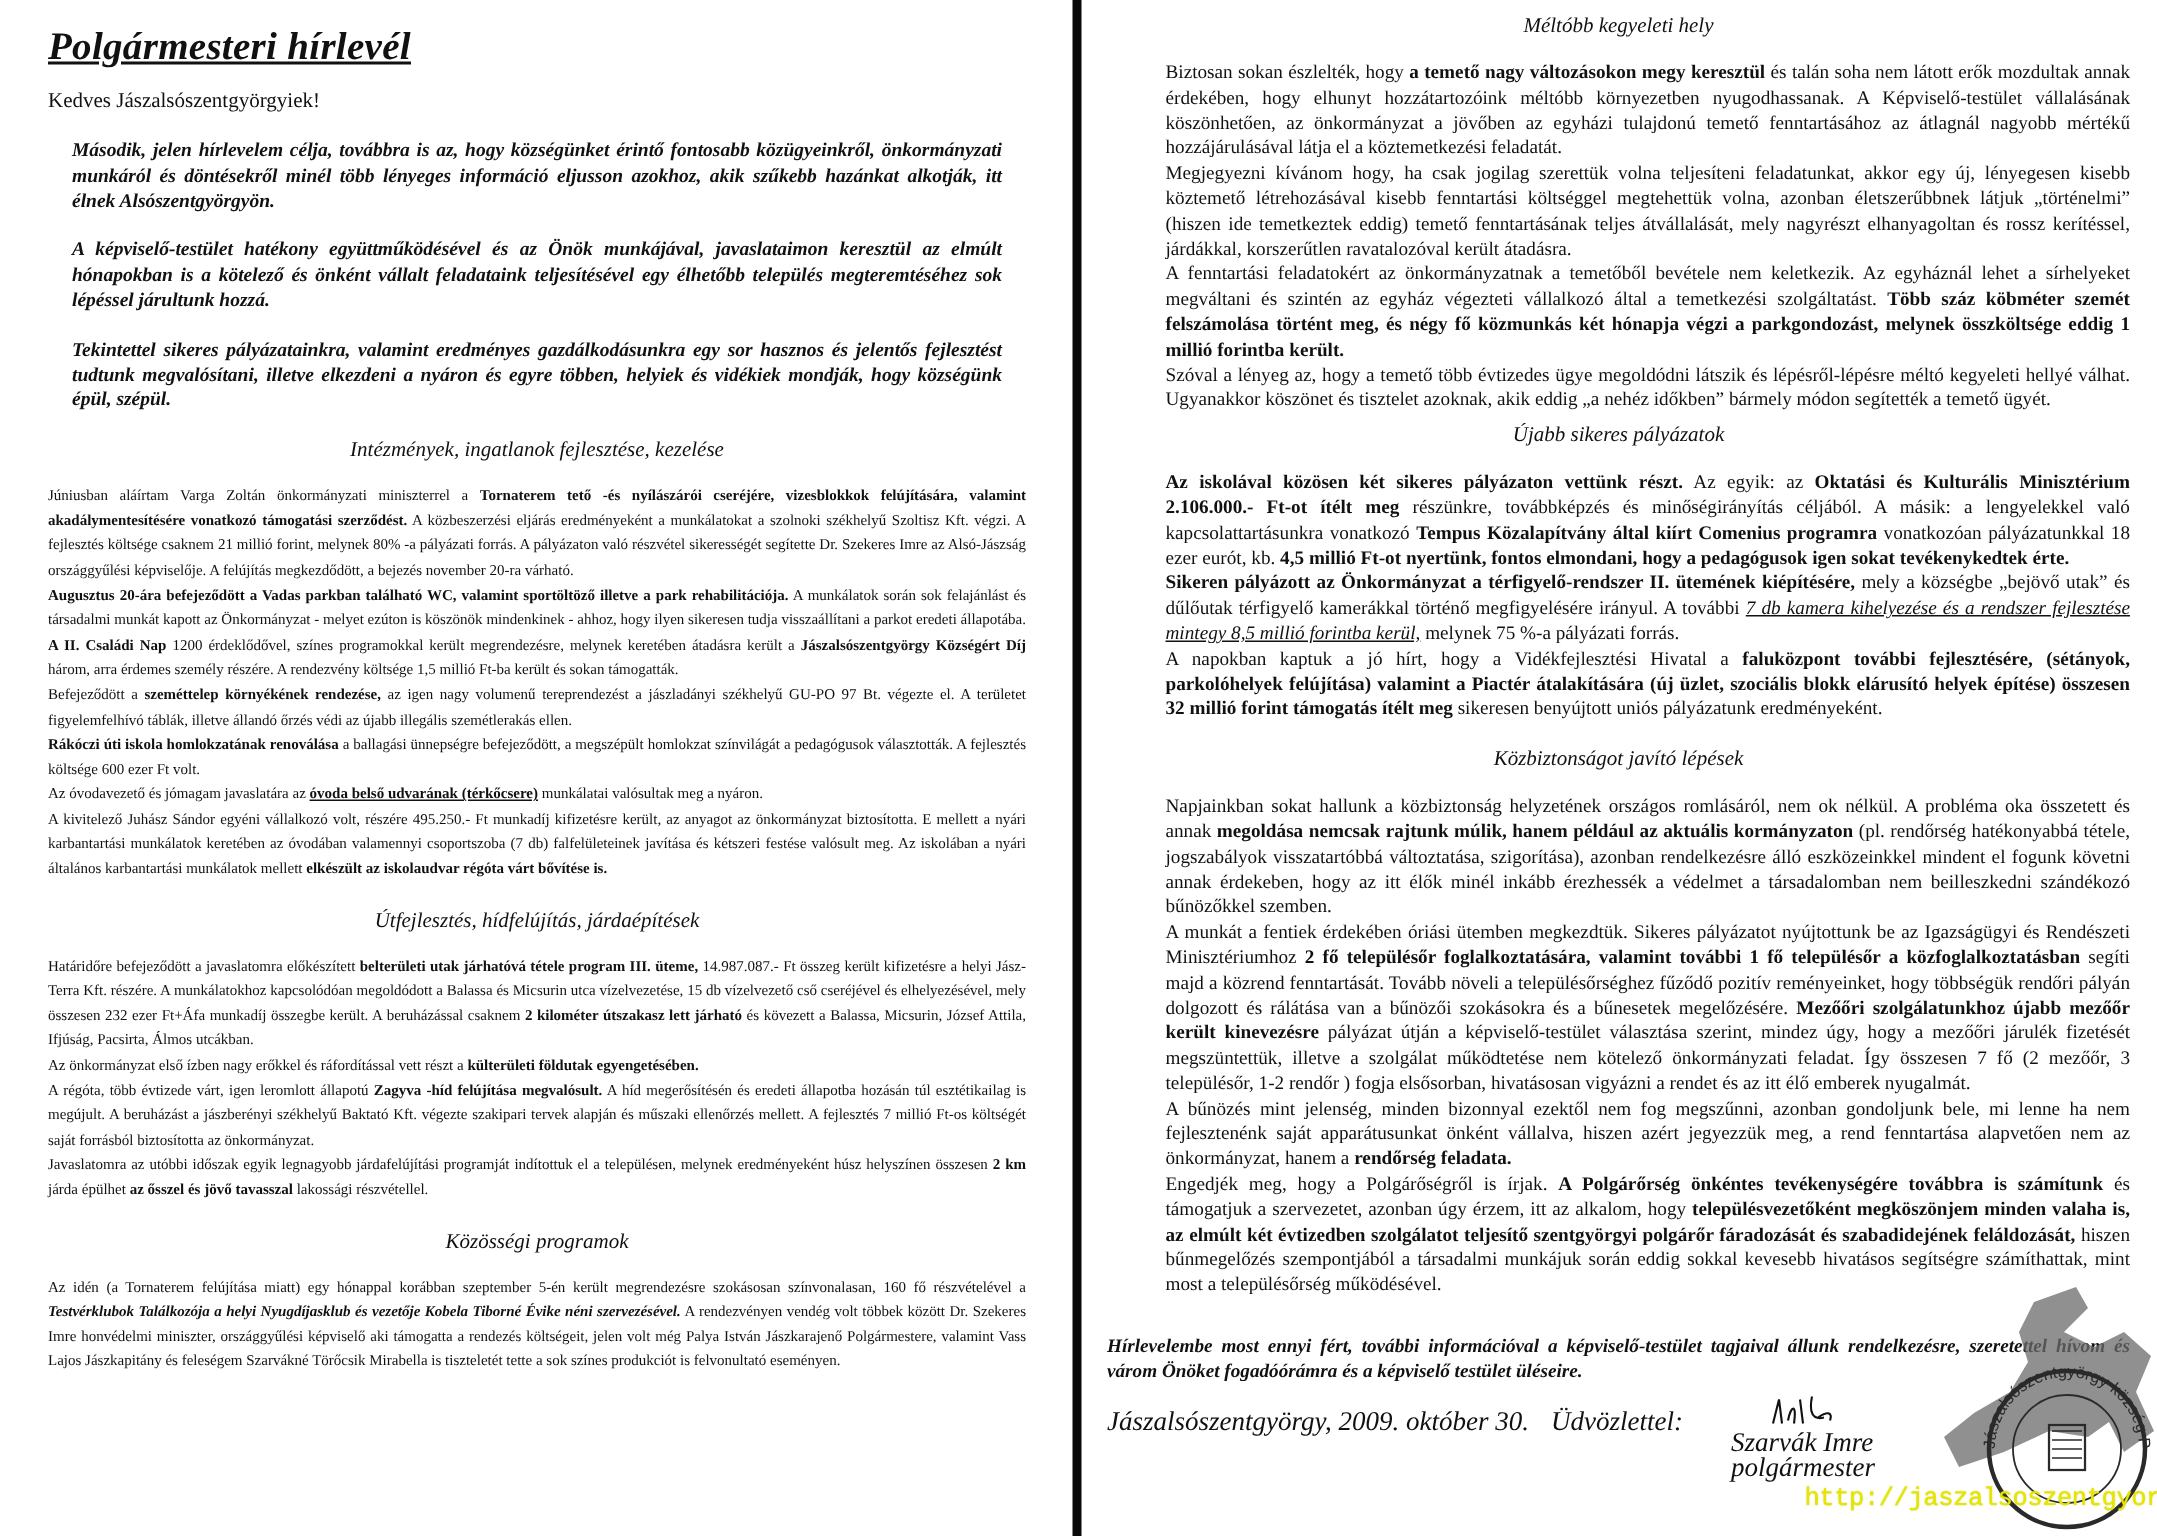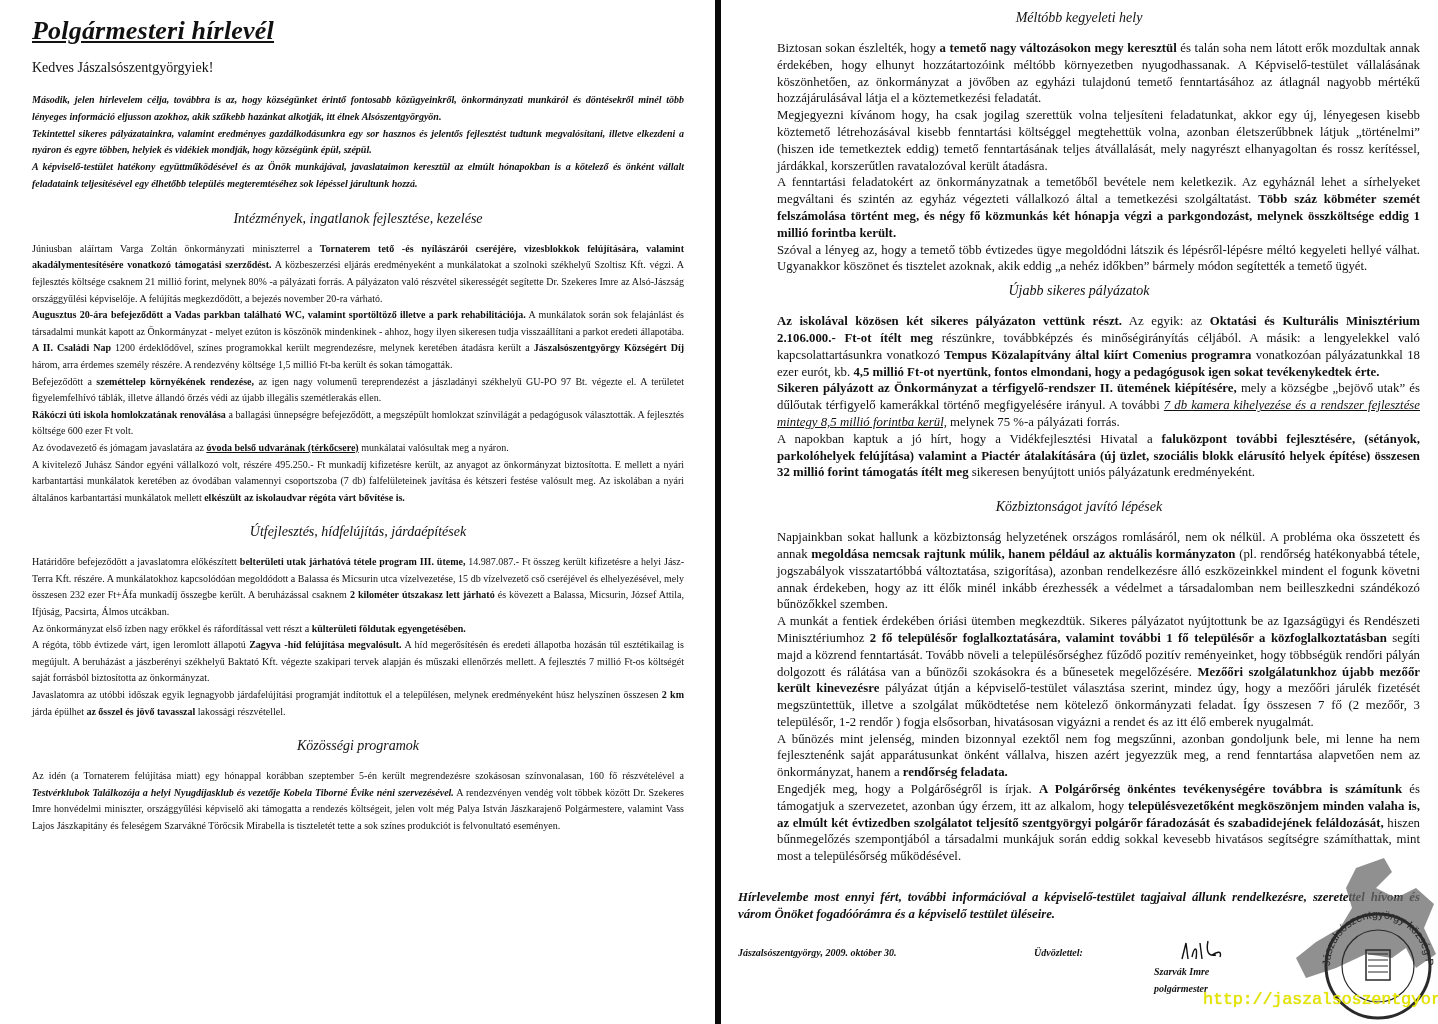--- a/index.html
+++ b/index.html
@@ -13,44 +13,44 @@
   .right { left: 722px; width: 712px; padding: 6px 14px 0 16px; }
   .divider { position: absolute; left: 715px; top: 0; width: 6px; height: 1024px; background: #0a0a0a; }
 
   .title {
     font-style: italic; font-weight: bold;
     font-size: 26px; text-decoration: underline; margin: 6px 0 14px 0;
     letter-spacing: 0.2px;
   }
   .greeting { font-size: 14px; margin: 0 0 16px 0; }
   .intro p {
-    font-style: italic; font-weight: bold; font-size: 10px; line-height: 16.8px;
-    margin: 0; text-align: justify;
+    font-style: italic; font-weight: bold; font-size: 13px; line-height: 16.8px;
+    margin: 16px; text-align: justify;
   }
   .section-heading {
     text-align: center; font-style: italic; font-size: 14px;
     margin: 18px 0 14px 0;
   }
   .section-heading.first-right { margin-top: 4px; margin-bottom: 14px; }
   .body p {
     font-size: 10px; line-height: 16.6px; margin: 0; text-align: justify;
   }
   .right .body p { font-size: 12.8px; line-height: 16.8px; margin-left: 39px; }
   b { font-weight: bold; }
   .u { text-decoration: underline; }
   .iu { font-style: italic; text-decoration: underline; }
   .bi { font-weight: bold; font-style: italic; }
 
   .closing p {
     font-style: italic; font-weight: bold; font-size: 12.8px; line-height: 17px; margin: 0;
     text-align: justify;
   }
   .sign-row {
-    position: relative; height: 80px; margin-top: 20px;
-    font-style: italic; font-weight: bold; font-size: 10px;
+    position: relative; height: 80px; margin-top: 10px;
+    font-style: italic; font-weight: normal; font-size: 18px;
   }
   .sign-date { position: absolute; left: 0; top: 4px; }
   .sign-greet { position: absolute; left: 296px; top: 4px; }
   .sign-name { position: absolute; left: 416px; top: 20px; line-height: 17px; }
   .signature-scribble {
     position: absolute; left: 440px; top: -6px; width: 70px; height: 28px;
   }
   .stamp {
     position: absolute; left: 590px; top: 858px; width: 140px; height: 166px;
   }
@@ -66,22 +66,22 @@
 <body>
 
 <div class="divider"></div>
 
 <div class="page left">
   <div class="title">Polgármesteri hírlevél</div>
   <div class="greeting">Kedves Jászalsószentgyörgyiek!</div>
 
   <div class="intro">
     <p>Második, jelen hírlevelem célja, továbbra is az, hogy községünket érintő fontosabb közügyeinkről, önkormányzati munkáról és döntésekről minél több lényeges információ eljusson azokhoz, akik szűkebb hazánkat alkotják, itt élnek Alsószentgyörgyön.</p>
+    <p>A képviselő-testület hatékony együttműködésével és az Önök munkájával, javaslataimon keresztül az elmúlt hónapokban is a kötelező és önként vállalt feladataink teljesítésével egy élhetőbb település megteremtéséhez sok lépéssel járultunk hozzá.</p>
     <p>Tekintettel sikeres pályázatainkra, valamint eredményes gazdálkodásunkra egy sor hasznos és jelentős fejlesztést tudtunk megvalósítani, illetve elkezdeni a nyáron és egyre többen, helyiek és vidékiek mondják, hogy községünk épül, szépül.</p>
-    <p>A képviselő-testület hatékony együttműködésével és az Önök munkájával, javaslataimon keresztül az elmúlt hónapokban is a kötelező és önként vállalt feladataink teljesítésével egy élhetőbb település megteremtéséhez sok lépéssel járultunk hozzá.</p>
   </div>
 
   <div class="section-heading">Intézmények, ingatlanok fejlesztése, kezelése</div>
   <div class="body">
     <p><span>Júniusban aláírtam Varga Zoltán önkormányzati miniszterrel  a </span><b>Tornaterem tető -és nyílászárói cseréjére, vizesblokkok felújítására, valamint akadálymentesítésére vonatkozó támogatási szerződést.</b><span> A közbeszerzési eljárás eredményeként a munkálatokat  a szolnoki székhelyű Szoltisz Kft. végzi. A fejlesztés költsége csaknem 21 millió forint, melynek 80% -a pályázati forrás. A pályázaton való részvétel sikerességét segítette Dr. Szekeres Imre az Alsó-Jászság országgyűlési képviselője. A felújítás megkezdődött, a bejezés november 20-ra várható.</span></p>
     <p><b>Augusztus 20-ára befejeződött a Vadas parkban található WC, valamint sportöltöző illetve a park rehabilitációja.</b><span> A munkálatok során sok felajánlást és társadalmi munkát kapott az Önkormányzat - melyet ezúton is köszönök mindenkinek - ahhoz, hogy ilyen sikeresen tudja visszaállítani a parkot eredeti állapotába. </span><b>A II. Családi Nap</b><span> 1200 érdeklődővel, színes programokkal került megrendezésre, melynek keretében átadásra került a </span><b>Jászalsószentgyörgy Községért Díj</b><span> három, arra érdemes személy részére. A rendezvény költsége 1,5 millió Ft-ba került és sokan támogatták.</span></p>
     <p><span>Befejeződött a </span><b>szeméttelep környékének rendezése,</b><span> az igen nagy volumenű tereprendezést a jászladányi székhelyű GU-PO 97 Bt. végezte el. A területet figyelemfelhívó táblák, illetve állandó őrzés védi az újabb illegális szemétlerakás ellen.</span></p>
     <p><b>Rákóczi úti iskola homlokzatának renoválása</b><span> a ballagási ünnepségre befejeződött, a megszépült homlokzat színvilágát a pedagógusok választották. A fejlesztés költsége 600 ezer Ft volt.</span></p>
     <p><span>Az óvodavezető és jómagam javaslatára az </span><b class="u">óvoda belső udvarának (térkőcsere)</b><span> munkálatai valósultak meg a nyáron.</span></p>
     <p><span>A kivitelező Juhász Sándor egyéni vállalkozó volt, részére 495.250.- Ft munkadíj kifizetésre került, az anyagot az önkormányzat biztosította. E mellett a nyári karbantartási munkálatok keretében az óvodában valamennyi csoportszoba (7 db) falfelületeinek javítása és kétszeri festése valósult meg. Az iskolában a nyári általános karbantartási munkálatok mellett </span><b>elkészült az iskolaudvar régóta várt bővítése is.</b></p>

